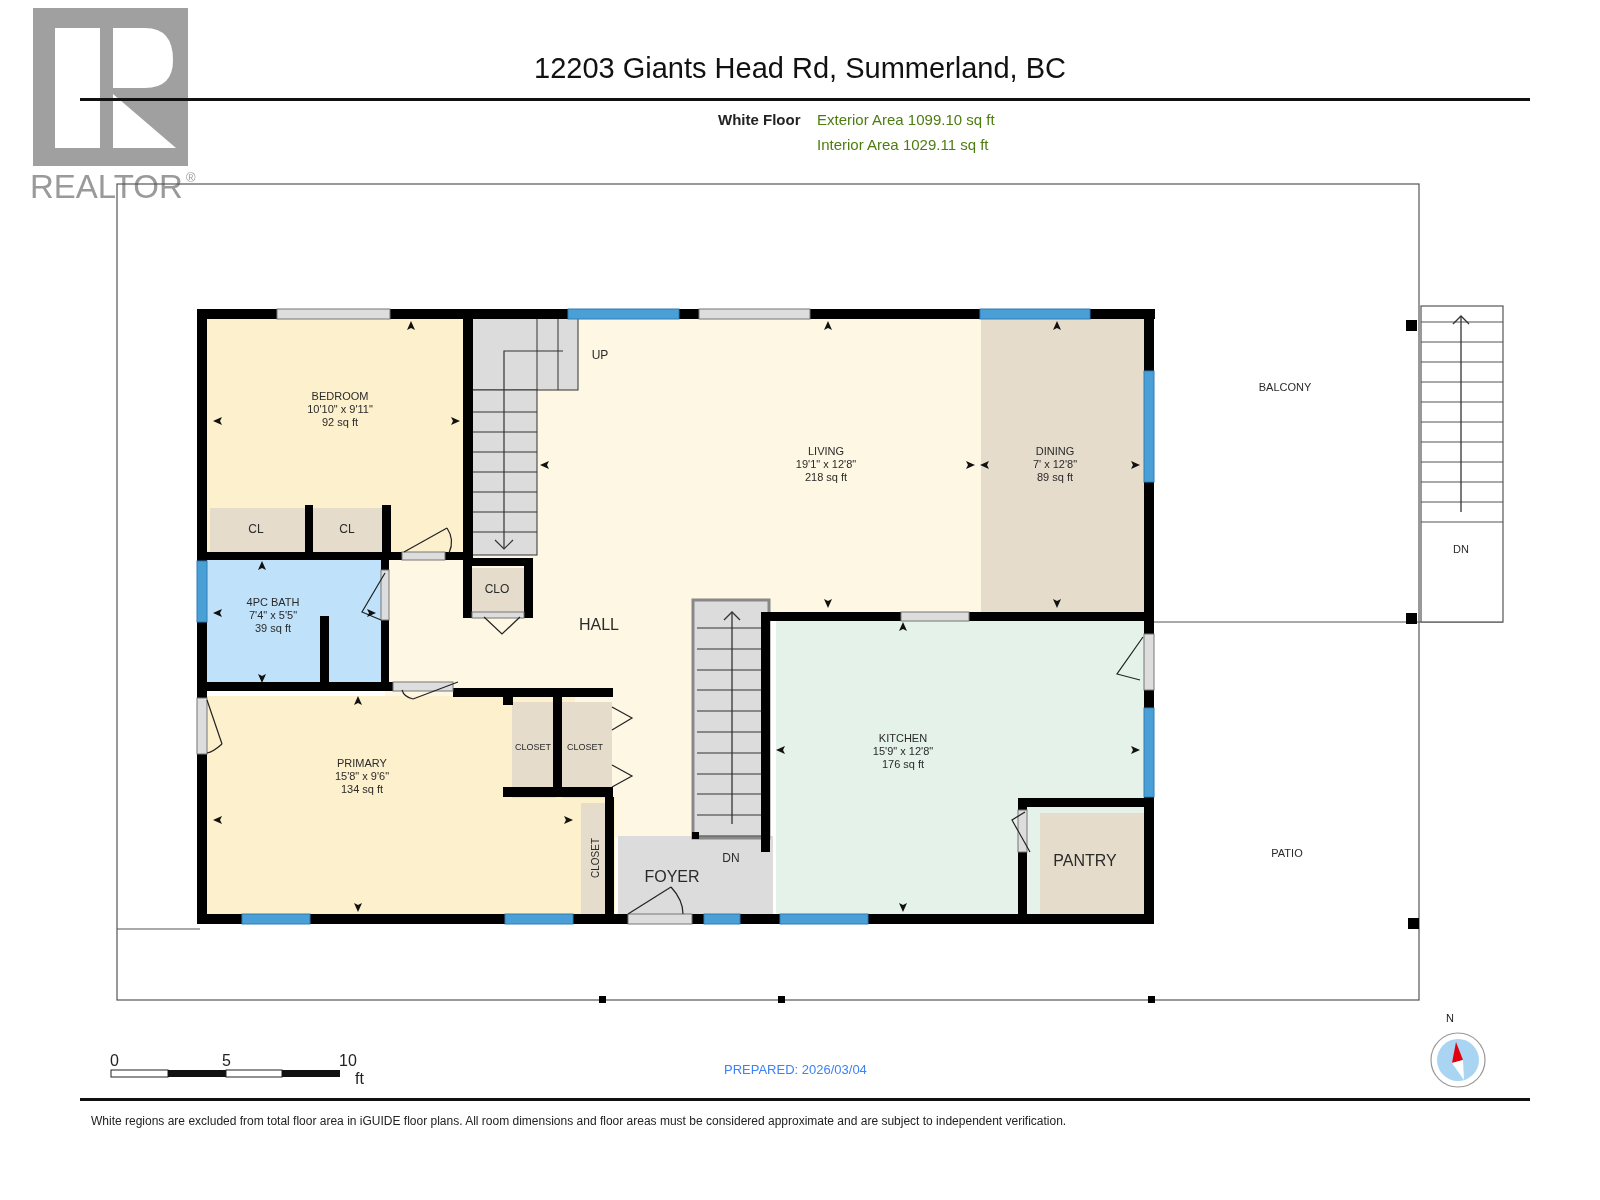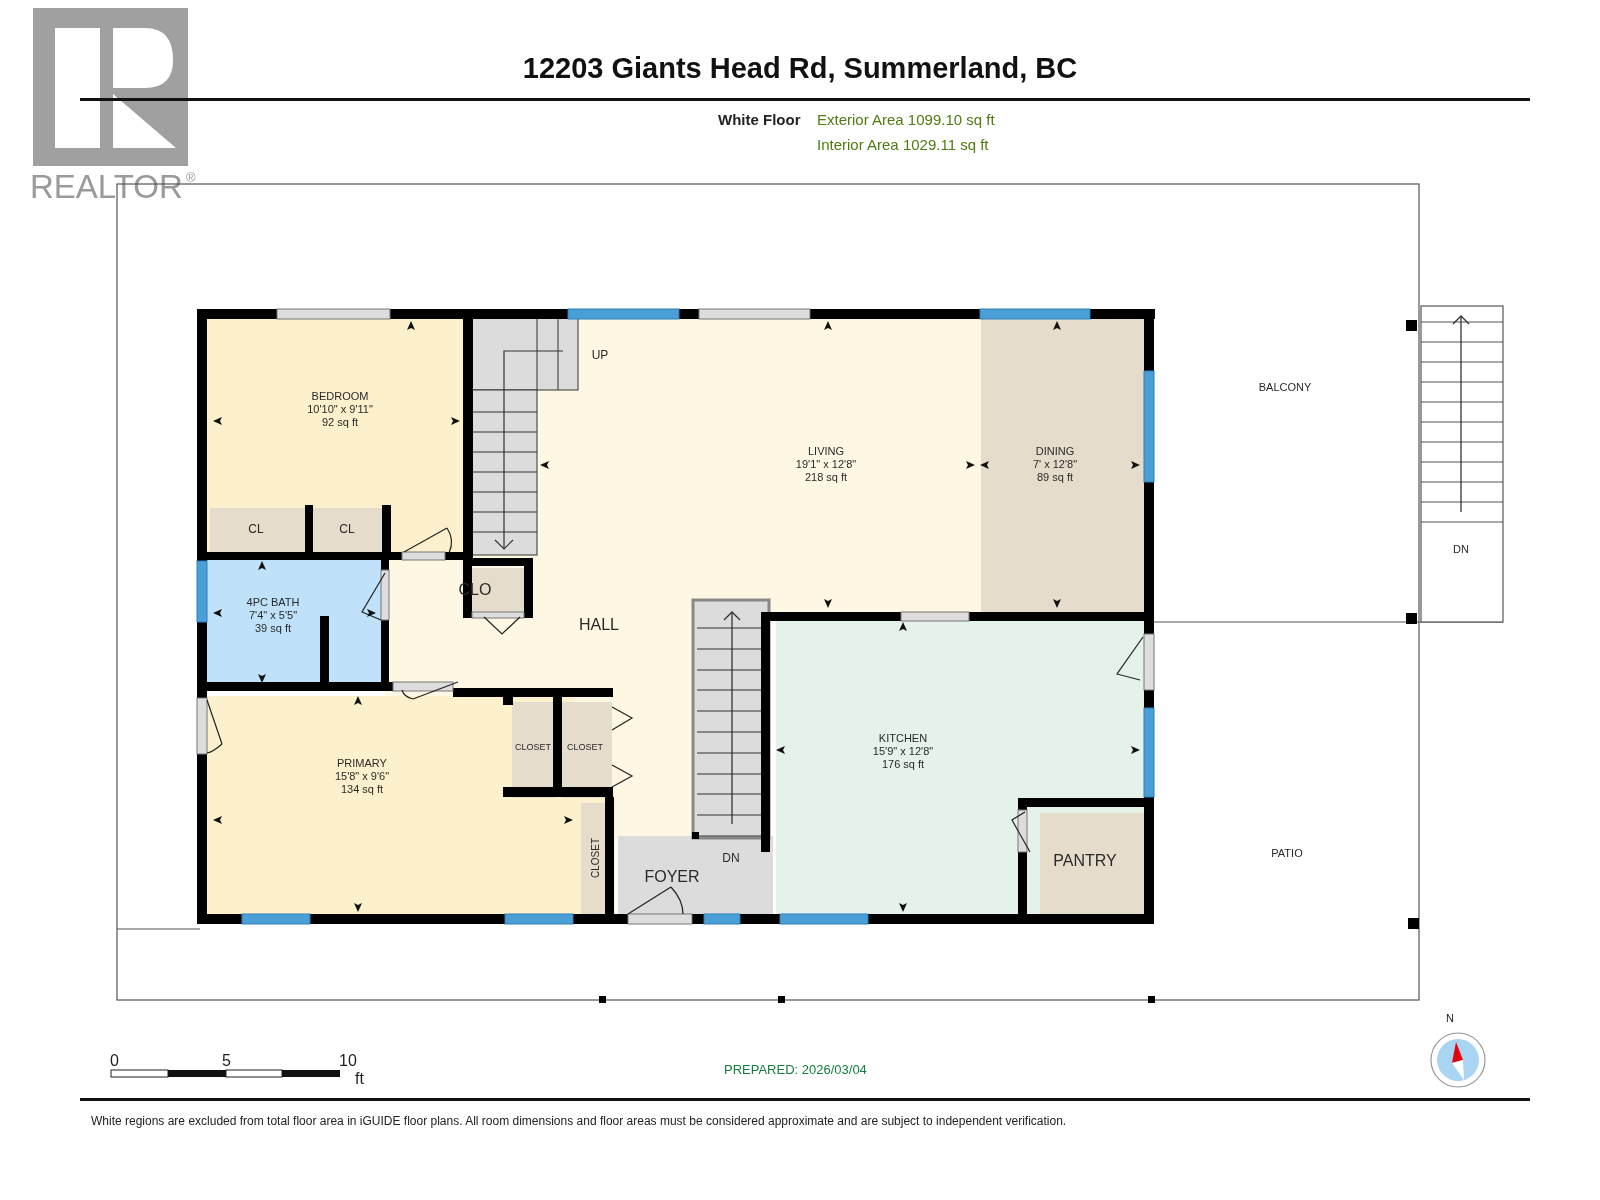--- a/index.html
+++ b/index.html
@@ -1,27 +1,27 @@
 <!DOCTYPE html>
 <html><head>
 <meta charset="utf-8">
 <style>
   html, body { margin:0; padding:0; background:#ffffff; }
   body { width:1600px; height:1200px; position:relative; overflow:hidden; font-family:"Liberation Sans", sans-serif; color:#222; }
   #plan { position:absolute; left:0; top:0; }
-  .title { position:absolute; left:0; top:52px; width:1600px; text-align:center; font-weight:bold; font-size:29px; color:#111; }
+  .title { position:absolute; left:0; top:52px; width:1600px; text-align:center; font-weight:normal; font-size:29px; color:#111; }
   .title-rule { position:absolute; left:80px; top:98px; width:1450px; height:3px; background:#111; }
   .floor-label { position:absolute; left:718px; top:111px; font-weight:bold; font-size:15px; color:#222; }
   .area-line { position:absolute; left:817px; font-size:15px; color:#4d7c0f; }
   .logo { position:absolute; left:33px; top:8px; width:155px; height:158px; background:#a0a0a0; }
   .logo-text { position:absolute; left:30px; top:168px; font-size:33px; color:#9a9a9a; letter-spacing:0px; }
   .logo-reg { position:absolute; left:186px; top:170px; font-size:13px; color:#9a9a9a; }
   .room-label { position:absolute; text-align:center; font-size:11px; line-height:13px; color:#2a2a2a; transform:translate(-50%,-50%); white-space:nowrap; }
   .scale-lbl { position:absolute; font-size:16px; color:#222; }
-  .prepared { position:absolute; left:724px; top:1062px; font-size:13px; color:#15803d; }
+  .prepared { position:absolute; left:724px; top:1062px; font-size:13px; color:#3b82f6; }
   .bottom-rule { position:absolute; left:80px; top:1098px; width:1450px; height:3px; background:#111; }
   .disclaimer { position:absolute; left:84px; top:1114px; font-size:12px; color:#222;margin-left:7px; }
   .compass { position:absolute; left:1428px; top:1030px; width:60px; height:64px; }
   .compass-n { position:absolute; left:1446px; top:1012px; font-size:11px; color:#222; }
 </style>
 </head>
 <body>
 
 <div class="logo">
   <svg width="155" height="158" viewBox="0 0 155 158">
@@ -274,21 +274,21 @@
   <div>92 sq ft</div>
 </div>
 <div class="room-label" style="left:256px;top:529px;font-size:12px">CL</div>
 <div class="room-label" style="left:347px;top:529px;font-size:12px">CL</div>
 
 <div class="room-label" style="left:273px;top:615px">
   <div>4PC BATH</div>
   <div>7'4" x 5'5"</div>
   <div>39 sq ft</div>
 </div>
-<div class="room-label" style="left:475px;top:589px;font-size:16px">CLO</div>
+<div class="room-label" style="left:497px;top:589px;font-size:12px">CLO</div>
 <div class="room-label" style="left:599px;top:624px;font-size:16px">HALL</div>
 
 <div class="room-label" style="left:826px;top:464px">
   <div>LIVING</div>
   <div>19'1" x 12'8"</div>
   <div>218 sq ft</div>
 </div>
 <div class="room-label" style="left:1055px;top:464px">
   <div>DINING</div>
   <div>7' x 12'8"</div>

